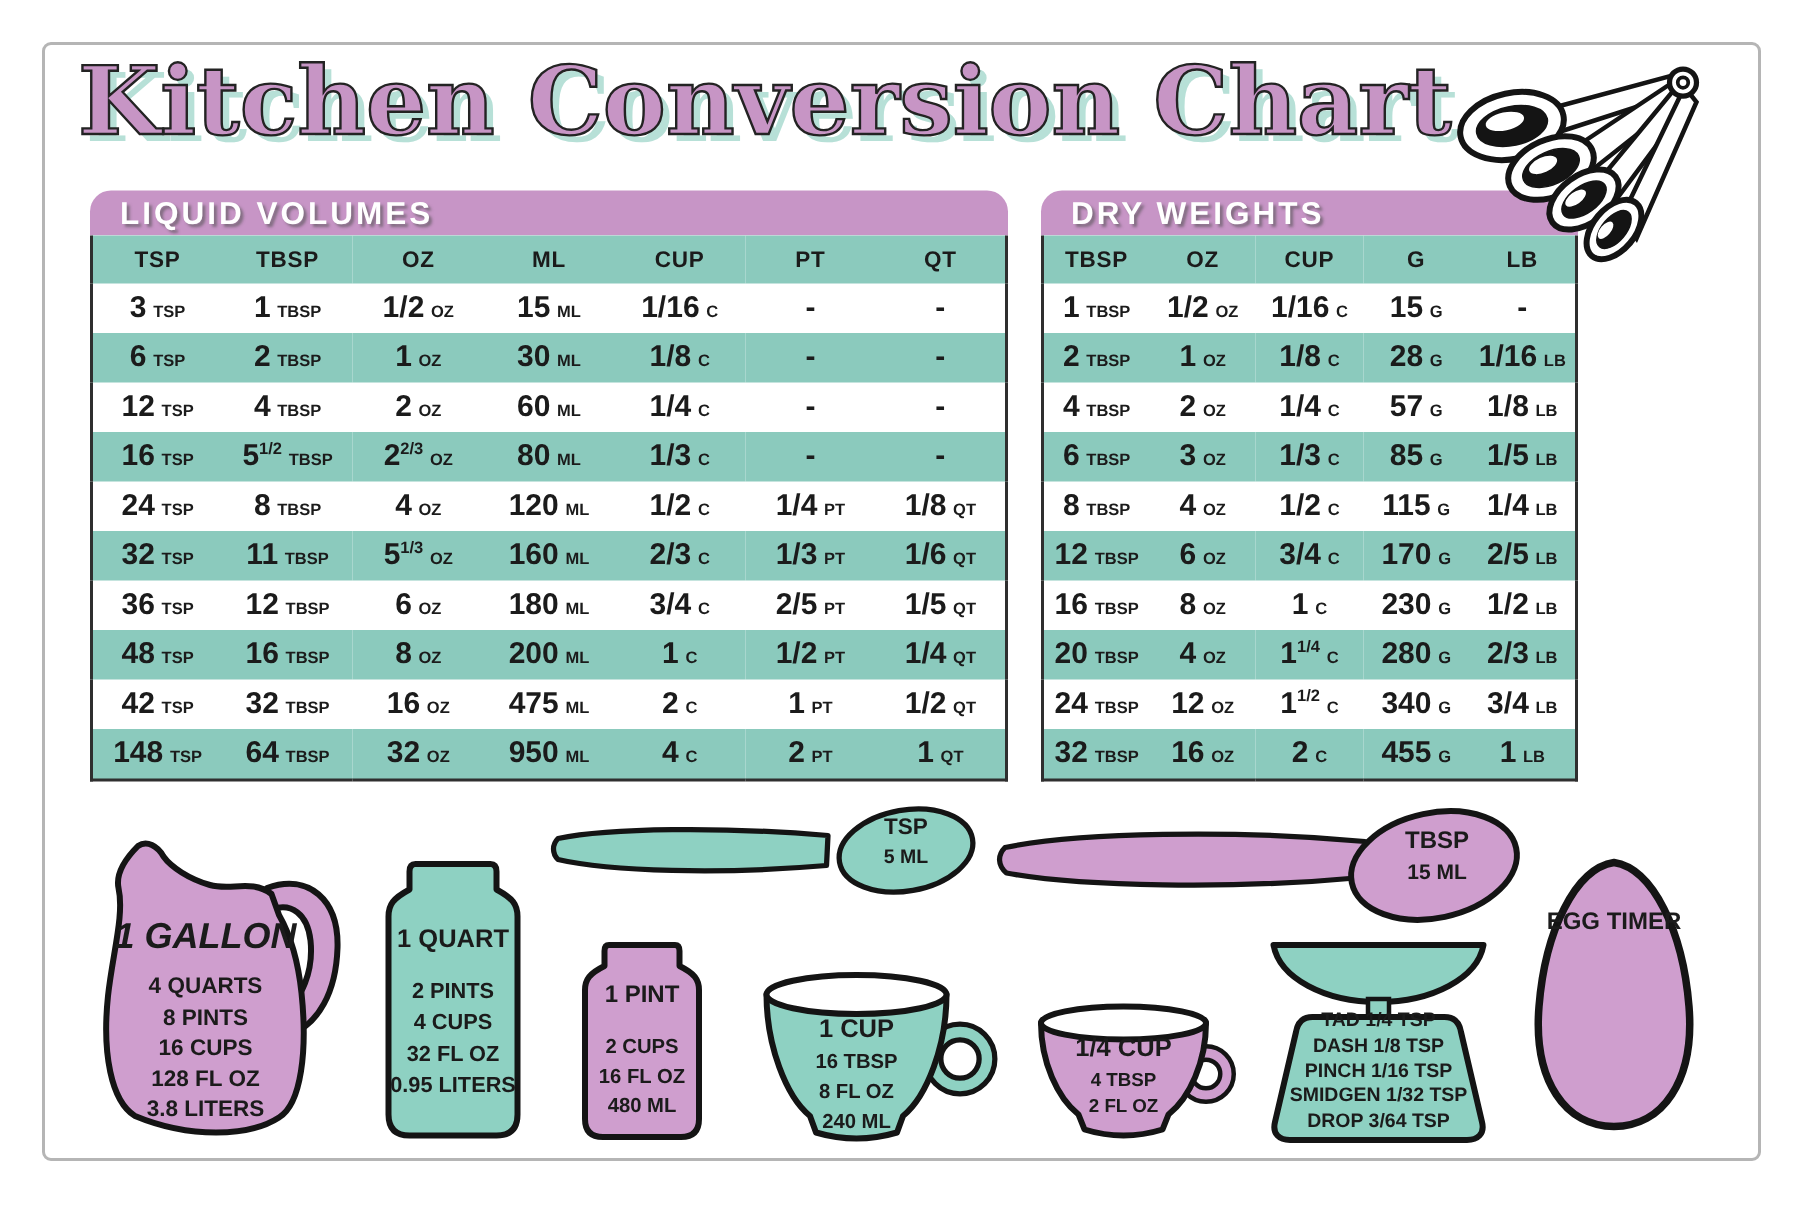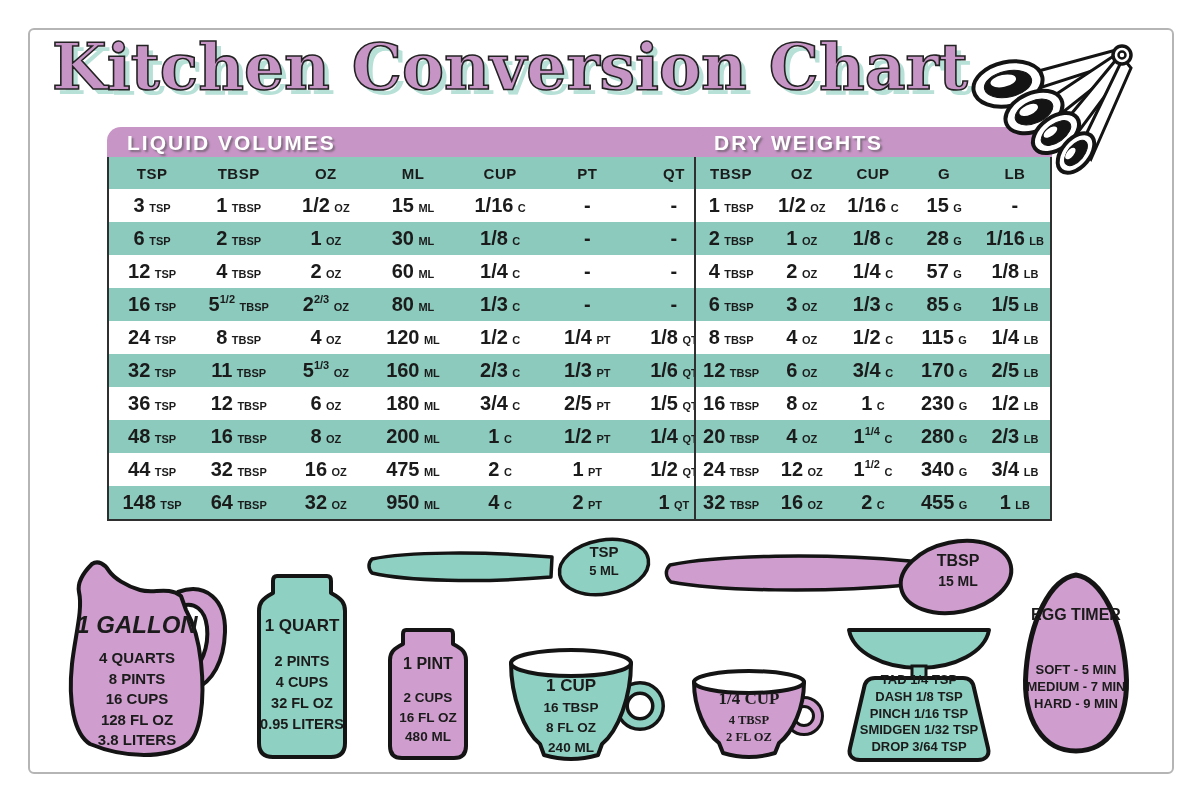--- a/index.html
+++ b/index.html
@@ -67,21 +67,21 @@
           <ellipse cx="126" cy="117" rx="23" ry="14" stroke-width="4"></ellipse>
           <ellipse cx="126" cy="117" rx="15" ry="8" fill="#141414" stroke-width="1"></ellipse>
           <ellipse cx="122" cy="113" rx="7" ry="3.5" fill="#fff" stroke="none"></ellipse>
         </g>
         <circle cx="172" cy="19" r="9" stroke-width="3.5"></circle>
         <circle cx="172" cy="19" r="3.5" stroke-width="2.5"></circle>
       </g>
     </svg>
   </div>
 
-  <section class="tbl" style="left:60px;top:127px;width:612px;margin-left:47px;">
+  <section class="tbl" style="left:60px;top:127px;width:612px;">
     <div class="band">LIQUID VOLUMES</div>
     <table>
       <thead>
           <tr>
             <th>TSP</th>
             <th>TBSP</th>
             <th>OZ</th>
             <th>ML</th>
             <th>CUP</th>
             <th>PT</th>
@@ -155,21 +155,21 @@
           <tr>
             <td><span class="num">48</span> <span class="unit">TSP</span></td>
             <td><span class="num">16</span> <span class="unit">TBSP</span></td>
             <td><span class="num">8</span> <span class="unit">OZ</span></td>
             <td><span class="num">200</span> <span class="unit">ML</span></td>
             <td><span class="num">1</span> <span class="unit">C</span></td>
             <td><span class="num">1/2</span> <span class="unit">PT</span></td>
             <td><span class="num">1/4</span> <span class="unit">QT</span></td>
           </tr>
           <tr>
-            <td><span class="num">44</span> <span class="unit">TSP</span></td>
+            <td><span class="num">42</span> <span class="unit">TSP</span></td>
             <td><span class="num">32</span> <span class="unit">TBSP</span></td>
             <td><span class="num">16</span> <span class="unit">OZ</span></td>
             <td><span class="num">475</span> <span class="unit">ML</span></td>
             <td><span class="num">2</span> <span class="unit">C</span></td>
             <td><span class="num">1</span> <span class="unit">PT</span></td>
             <td><span class="num">1/2</span> <span class="unit">QT</span></td>
           </tr>
           <tr>
             <td><span class="num">148</span> <span class="unit">TSP</span></td>
             <td><span class="num">64</span> <span class="unit">TBSP</span></td>
@@ -340,21 +340,21 @@
     <svg width="352" height="86" viewBox="0 0 352 86">
       <path d="M7,30 C2,35 2,42 8,47 C55,56 160,58 245,50 L247,26 C160,18 55,20 7,30 Z" fill="var(--pink-fig,#cf9ece)" stroke="#141414" stroke-width="3.5" stroke-linejoin="round"></path>
       <ellipse cx="293" cy="42" rx="56" ry="35" transform="rotate(-12 293 42)" fill="var(--pink-fig,#cf9ece)" stroke="#141414" stroke-width="4"></ellipse>
     </svg>
     <div class="fig-text" style="left:240px;top:16px;width:110px;font-size:16px;">TBSP</div>
     <div class="fig-text fig-lines" style="left:240px;top:38px;width:110px;font-size:14px;line-height:17px;">
         <div>15 ML</div>
       </div>
   </div>
 
-  <div class="fig" style="left:688px;top:670px;width:137px;height:92px;font-family:Liberation Serif, serif;">
+  <div class="fig" style="left:688px;top:670px;width:137px;height:92px;">
     <svg width="137" height="92" viewBox="0 0 137 92">
       <circle cx="116" cy="46" r="14" fill="none" stroke="#141414" stroke-width="12"></circle>
       <circle cx="116" cy="46" r="14" fill="none" stroke="var(--pink-fig,#cf9ece)" stroke-width="6"></circle>
       <path d="M6,12 C6,38 17,62 31,73 L35,83 Q61,91 87,83 L91,73 C105,62 116,38 116,12 Z" fill="var(--pink-fig,#cf9ece)" stroke="#141414" stroke-width="4" stroke-linejoin="round"></path>
       <ellipse cx="61" cy="12" rx="55" ry="11" fill="#fff" stroke="#141414" stroke-width="4"></ellipse>
     </svg>
     <div class="fig-text" style="left:0;top:18px;width:122px;font-size:17px;">1/4 CUP</div>
     <div class="fig-text fig-lines" style="left:0;top:42px;width:122px;font-size:12.5px;line-height:17px;">
         <div>4 TBSP</div>
         <div>2 FL OZ</div>
@@ -374,20 +374,15 @@
         <div>SMIDGEN 1/32 TSP</div>
         <div>DROP 3/64 TSP</div>
       </div>
   </div>
 
   <div class="fig" style="left:1012px;top:569px;width:128px;height:188px;">
     <svg width="128" height="188" viewBox="0 0 128 188">
       <path d="M64,6 C38,10 18,52 14,102 C10,152 32,182 64,182 C96,182 118,152 114,102 C110,52 90,10 64,6 Z" fill="var(--pink-fig,#cf9ece)" stroke="#141414" stroke-width="5" stroke-linejoin="round"></path>
     </svg>
     <div class="fig-text" style="left:19px;top:36px;width:90px;font-size:16px;line-height:19px;">EGG TIMER</div>
-    <div class="fig-text fig-lines" style="left:0;top:92px;width:128px;font-size:13px;line-height:17px;">
-        <div>SOFT - 5 MIN</div>
-        <div>MEDIUM - 7 MIN</div>
-        <div>HARD - 9 MIN</div>
-      </div>
   </div>
 
 </div>
 
 </body></html>

